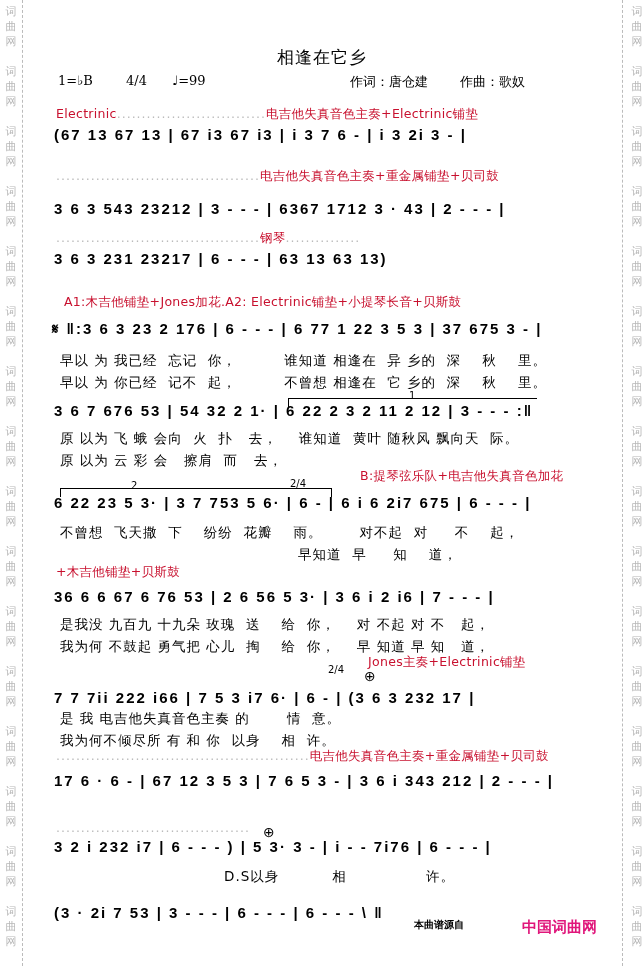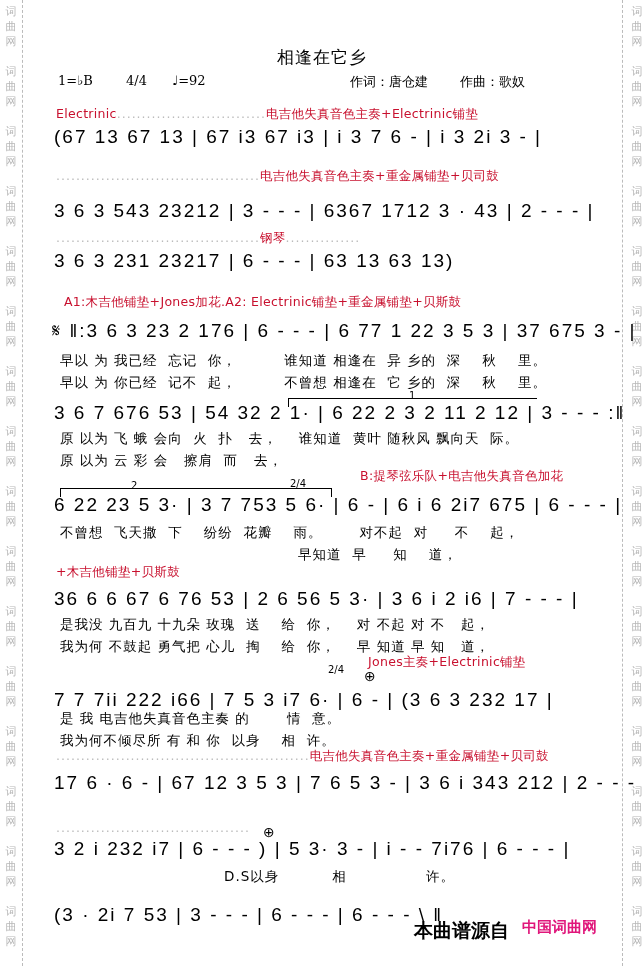--- a/index.html
+++ b/index.html
@@ -6,24 +6,24 @@
   body{width:644px;height:966px;position:relative;overflow:hidden;font-family:"DejaVu Sans","Liberation Sans",sans-serif;color:#000;}
   .wm-col{position:absolute;top:0;height:966px;width:22px;}
   .wm-col.left{left:0;border-right:1px dashed #bbb;}
   .wm-col.right{left:622px;border-left:1px dashed #bbb;}
   .wm-group{position:absolute;left:3px;font-size:11px;line-height:15px;color:#b8b8b8;width:16px;text-align:center;}
   .wm-col.right .wm-group{left:6px;}
   .title{position:absolute;top:46px;left:0;width:644px;text-align:center;font-size:17px;letter-spacing:1px;}
   .meta{position:absolute;top:73px;font-size:13px;font-family:"DejaVu Serif","Liberation Serif",serif;}
   .cue{position:absolute;font-size:12.5px;color:#c8102e;white-space:nowrap;letter-spacing:0.3px;}
   .cue .dots{color:#bbb;letter-spacing:1px;}
-  .staff{position:absolute;left:54px;width:560px;font-family:"Liberation Sans","DejaVu Sans",sans-serif;font-weight:normal;font-size:19px;white-space:nowrap;letter-spacing:2px;}
+  .staff{position:absolute;left:54px;width:560px;font-family:"Liberation Sans","DejaVu Sans",sans-serif;font-weight:bold;font-size:15px;white-space:nowrap;letter-spacing:2px;}
   .lyric{position:absolute;left:60px;font-size:13.5px;white-space:pre;letter-spacing:1px;}
   .mark{position:absolute;font-size:14px;}
-  .footer-src{position:absolute;top:918px;left:414px;font-size:19px;font-weight:bold;}
+  .footer-src{position:absolute;top:918px;left:414px;font-size:10px;font-weight:bold;}
   .footer-site{position:absolute;top:918px;left:522px;font-size:15px;font-weight:bold;color:#e0177b;}
   .volta{position:absolute;border-top:1px solid #000;border-left:1px solid #000;height:8px;}
   .volta span{position:absolute;top:-9px;font-size:10px;}
 </style>
 </head>
 <body>
 
 <div class="wm-col left" id="wmL">
     <div class="wm-group" style="top: 4px;">
       <div>词</div>
@@ -191,59 +191,59 @@
       <div>网</div>
     </div>
     <div class="wm-group" style="top: 964px;">
       <div>词</div>
     </div>
   </div>
 
 <div class="title">相逢在它乡</div>
 <div class="meta" style="left:58px;">1=♭B</div>
 <div class="meta" style="left:126px;">4/4</div>
-<div class="meta" style="left:172px;">♩=92</div>
+<div class="meta" style="left:172px;">♩=99</div>
 <div class="meta" style="left:350px;">作词：唐仓建</div>
 <div class="meta" style="left:460px;">作曲：歌奴</div>
 
 <div class="cue" style="top:106px;left:56px;">
   <span>Electrinic</span><span class="dots">..............................</span><span>电吉他失真音色主奏+Electrinic铺垫</span>
 </div>
 <div class="staff" style="top:126px;">(67 13 67 13 | 67 i3 67 i3 | i 3 7 6 - | i 3 2i 3 - |</div>
 
 <div class="cue" style="top:168px;left:56px;">
   <span class="dots">.........................................</span><span>电吉他失真音色主奏+重金属铺垫+贝司鼓</span>
 </div>
 <div class="staff" style="top:200px;">3 6 3 543 23212 | 3 - - - | 6367 1712 3 · 43 | 2 - - - |</div>
 
 <div class="cue" style="top:230px;left:56px;">
   <span class="dots">.........................................</span><span>钢琴</span><span class="dots">...............</span>
 </div>
 <div class="staff" style="top:250px;">3 6 3 231 23217 | 6 - - - | 63 13 63 13)</div>
 
 <div class="cue" style="top:294px;left:64px;">
-  <span>A1:木吉他铺垫+Jones加花.</span><span>A2: Electrinic铺垫+重金属铺垫+贝斯鼓</span>
+  <span>A1:木吉他铺垫+Jones加花.</span><span>A2: Electrinic铺垫+小提琴长音+贝斯鼓</span>
 </div>
 <div class="staff" style="top:320px;left:52px;">𝄋 ‖:3 6 3 23 2 176 | 6 - - - | 6 77 1 22 3 5 3 | 37 675 3 - |</div>
 <div class="lyric" style="top:352px;">早以 为 我已经  忘记  你，         谁知道 相逢在  异 乡的  深    秋    里。</div>
 <div class="lyric" style="top:374px;">早以 为 你已经  记不  起，         不曾想 相逢在  它 乡的  深    秋    里。</div>
 
 <div class="volta" style="top:398px;left:288px;width:248px;">
   <span style="left:120px;">1</span>
 </div>
 <div class="staff" style="top:402px;">3 6 7 676 53 | 54 32 2 1· | 6 22 2 3 2 11 2 12 | 3 - - - :‖</div>
 <div class="lyric" style="top:430px;">原 以为 飞 蛾 会向  火  扑   去，    谁知道  黄叶 随秋风 飘向天  际。</div>
 <div class="lyric" style="top:452px;">原 以为 云 彩 会   擦肩  而   去，</div>
 
 <div class="cue" style="top:468px;left:360px;">B:提琴弦乐队+电吉他失真音色加花</div>
 <div class="volta" style="top:488px;left:60px;width:270px;border-right:1px solid #000;">
   <span style="left:70px;">2</span>
 </div>
 <div class="mark" style="top:478px;left:290px;font-size:10px;">2/4</div>
-<div class="staff" style="top:494px;text-align:center;">6 22 23 5 3· | 3 7 753 5 6· | 6 - | 6 i 6 2i7 675 | 6 - - - |</div>
+<div class="staff" style="top:494px;">6 22 23 5 3· | 3 7 753 5 6· | 6 - | 6 i 6 2i7 675 | 6 - - - |</div>
 <div class="lyric" style="top:524px;">不曾想  飞天撒  下    纷纷  花瓣    雨。       对不起  对     不    起，</div>
 <div class="lyric" style="top:546px;">                                             早知道  早     知    道，</div>
 
 <div class="cue" style="top:564px;left:56px;">+木吉他铺垫+贝斯鼓</div>
 <div class="staff" style="top:588px;">36 6 6 67 6 76 53 | 2 6 56 5 3· | 3 6 i 2 i6 | 7 - - - |</div>
 <div class="lyric" style="top:616px;">是我没 九百九 十九朵 玫瑰  送    给  你，    对 不起 对 不   起，</div>
 <div class="lyric" style="top:638px;">我为何 不鼓起 勇气把 心儿  掏    给  你，    早 知道 早 知   道，</div>
 
 <div class="cue" style="top:654px;left:368px;">Jones主奏+Electrinic铺垫</div>
 <div class="mark" style="top:664px;left:328px;font-size:10px;">2/4</div>

